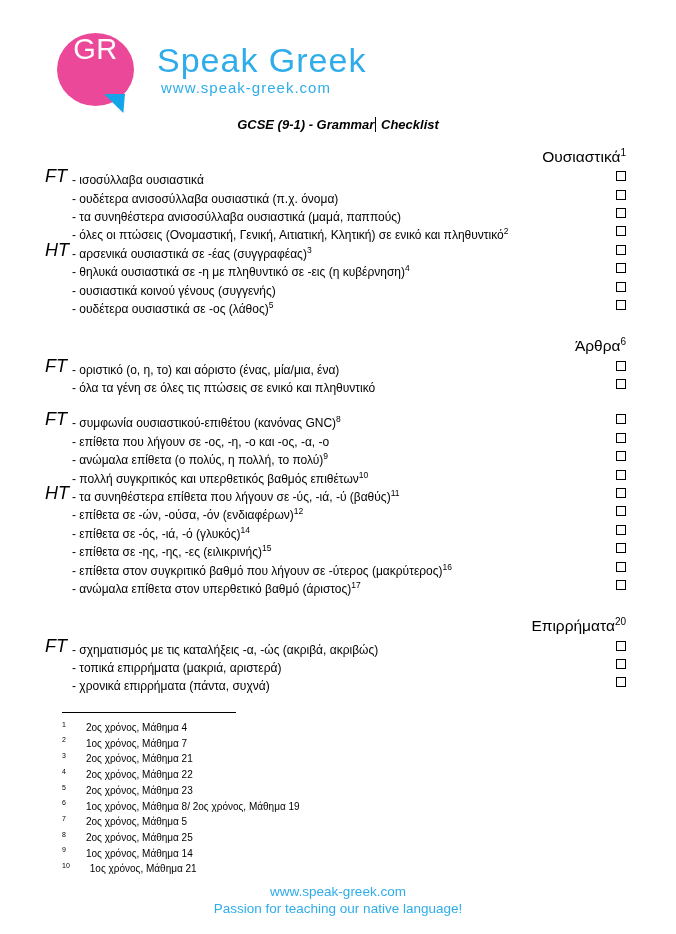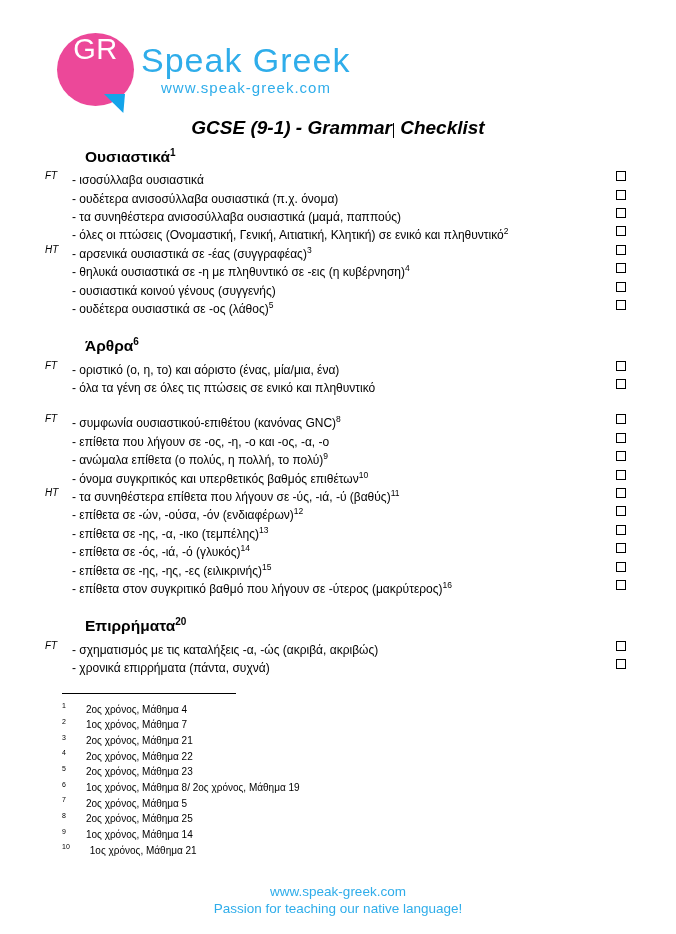--- a/index.html
+++ b/index.html
@@ -20,40 +20,40 @@
     display:flex; align-items:flex-start; justify-content:center;
     flex:none;
   }
   .bubble::after {
     content:""; position:absolute; right:9px; bottom:-7px;
     width:21px; height:19px; background:#14a4ea;
     clip-path:polygon(0 0, 100% 0, 92% 100%);
   }
   .bubble-text { color:#fff; font-size:29px; letter-spacing:0.5px; }
   .brand-block { margin-left:7px; padding-top:9px; }
-  .brand { color:#2fadea; font-size:34px; letter-spacing:1px; line-height:36px; }
+  .brand { color:#2fadea; font-size:34px; letter-spacing:1px; line-height:36px;margin-left:16px; }
   .brand-site { color:#2fadea; font-size:15px; letter-spacing:1px; margin-left:20px; margin-top:1px; }
 
   
   .title-row {
     position:absolute; top:117px; left:0; right:0;
-    text-align:center; font-size:19px; font-weight:bold; font-style:italic;
+    text-align:center; font-size:13px; font-weight:bold; font-style:italic;
   }
   .cursor {
     display:inline-block; width:1px; height:15px;
     background:#000; vertical-align:text-bottom; margin:0 1px;
   }
 
   
   .content { position:absolute; top:144px; left:45px; width:581px; }
   .section { margin-bottom:17px; }
-  .section-heading { margin:0 0 3px 40px; font-size:15.5px; font-weight:bold; line-height:18px; }
+  .section-heading { margin:0 0 3px 40px; font-size:15.5px; font-weight:normal; line-height:18px;text-align:right; }
   .section-heading sup { font-size:10px; }
   .item-row { display:flex; align-items:flex-start; line-height:14.4px; font-size:12px; }
-  .tier { width:27px; flex:none; font-style:italic; font-size:10px; }
+  .tier { width:27px; flex:none; font-style:italic; font-size:18px; }
   .item-text { flex:1; min-width:0; }
   .item-text sup { font-size:8.5px; }
   .checkbox { flex:none; width:8px; height:8px; border:1px solid #000; margin:2px 0 0 8px; }
 
   
   .footnotes { margin-top:18px; margin-left:17px; }
   .fn-sep { width:174px; height:1px; background:#000; margin-bottom:6px; }
   .fn-line { font-size:10px; line-height:12.35px; white-space:nowrap; }
   .fn-line sup { font-size:7px; }
   .fn-text { margin-left:20px; }
@@ -175,75 +175,80 @@
   </div>
 
   <div class="item-row">
     <span class="tier"></span>
     <span class="item-text"><span>- ανώμαλα επίθετα (ο πολύς, η πολλή, το πολύ)</span><sup>9</sup></span>
     <span class="checkbox"></span>
   </div>
 
   <div class="item-row">
     <span class="tier"></span>
-    <span class="item-text"><span>- όνομα συγκριτικός και υπερθετικός βαθμός επιθέτων</span><sup>10</sup></span>
+    <span class="item-text"><span>- πολλή συγκριτικός και υπερθετικός βαθμός επιθέτων</span><sup>10</sup></span>
     <span class="checkbox"></span>
   </div>
 
 
   <div class="item-row">
     <span class="tier">HT</span>
     <span class="item-text"><span>- τα συνηθέστερα επίθετα που λήγουν σε -ύς, -ιά, -ύ (βαθύς)</span><sup>11</sup></span>
     <span class="checkbox"></span>
   </div>
 
   <div class="item-row">
     <span class="tier"></span>
     <span class="item-text"><span>- επίθετα σε -ών, -ούσα, -όν (ενδιαφέρων)</span><sup>12</sup></span>
     <span class="checkbox"></span>
   </div>
 
-  <div class="item-row">
-    <span class="tier"></span>
-    <span class="item-text"><span>- επίθετα σε -ης, -α, -ικο (τεμπέλης)</span><sup>13</sup></span>
-    <span class="checkbox"></span>
-  </div>
 
   <div class="item-row">
     <span class="tier"></span>
     <span class="item-text"><span>- επίθετα σε -ός, -ιά, -ό (γλυκός)</span><sup>14</sup></span>
     <span class="checkbox"></span>
   </div>
 
   <div class="item-row">
     <span class="tier"></span>
     <span class="item-text"><span>- επίθετα σε -ης, -ης, -ες (ειλικρινής)</span><sup>15</sup></span>
     <span class="checkbox"></span>
   </div>
 
   <div class="item-row">
     <span class="tier"></span>
     <span class="item-text"><span>- επίθετα στον συγκριτικό βαθμό που λήγουν σε -ύτερος (μακρύτερος)</span><sup>16</sup></span>
     <span class="checkbox"></span>
   </div>
 
+  <div class="item-row">
+    <span class="tier"></span>
+    <span class="item-text"><span>- ανώμαλα επίθετα στον υπερθετικό βαθμό (άριστος)</span><sup>17</sup></span>
+    <span class="checkbox"></span>
+  </div>
 </div>
   </div>
 
   <div class="section">
     <div class="section-heading">
       <span>Επιρρήματα</span><sup>20</sup>
     </div>
     <div>
   <div class="item-row">
     <span class="tier">FT</span>
     <span class="item-text"><span>- σχηματισμός με τις καταλήξεις -α, -ώς (ακριβά, ακριβώς)</span><sup></sup></span>
     <span class="checkbox"></span>
   </div>
 
+  <div class="item-row">
+    <span class="tier"></span>
+    <span class="item-text"><span>- τοπικά επιρρήματα (μακριά, αριστερά)</span><sup></sup></span>
+    <span class="checkbox"></span>
+  </div>
 
   <div class="item-row">
     <span class="tier"></span>
     <span class="item-text"><span>- χρονικά επιρρήματα (πάντα, συχνά)</span><sup></sup></span>
     <span class="checkbox"></span>
   </div>
 </div>
   </div>
 </div>
 

